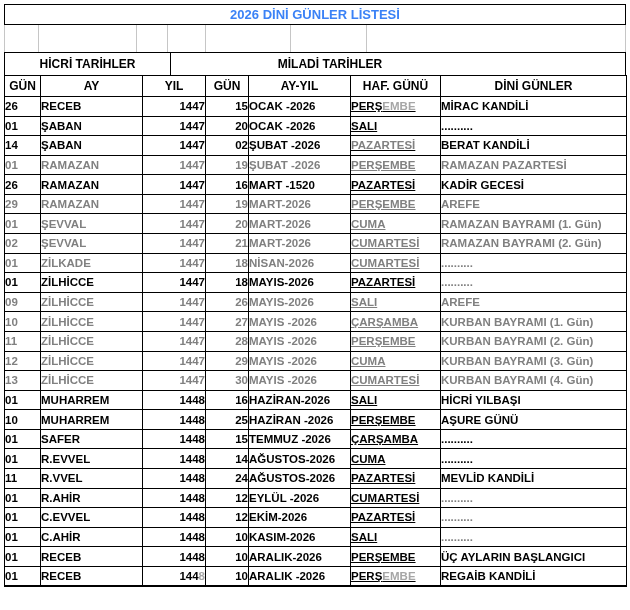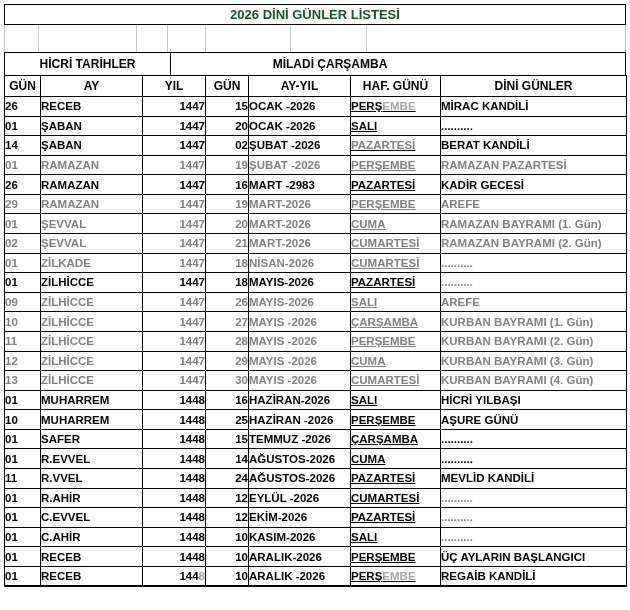--- a/index.html
+++ b/index.html
@@ -18,21 +18,21 @@
   
   .title-box {
     width: 622px;
     height: 21px;
     border: 1px solid #000;
     display: flex;
     align-items: center;
     justify-content: center;
   }
   .title-box span {
-    color: #14532d;
+    color: #3b82f6;
     font-weight: bold;
     font-size: 13px;
     white-space: nowrap;
   }
   
   .spacer-row {
     width: 622px;
     height: 27px;
     display: flex;
   }
@@ -111,21 +111,21 @@
     <div class="gcell" style="width:98px"></div>
     <div class="gcell" style="width:31px"></div>
     <div class="gcell" style="width:38px"></div>
     <div class="gcell" style="width:85px"></div>
     <div class="gcell" style="width:76px"></div>
     <div class="gcell" style="width:259px"></div>
   </div>
 
   <div class="group-row">
     <div class="gh gh-left">HİCRİ TARİHLER</div>
-    <div class="gh gh-right">MİLADİ ÇARŞAMBA</div>
+    <div class="gh gh-right">MİLADİ TARİHLER</div>
   </div>
 
   <table class="main">
     <colgroup>
       <col style="width:36px">
         <col style="width:102px">
         <col style="width:63px">
       <col style="width:43px">
         <col style="width:102px">
         <col style="width:90px">
@@ -177,21 +177,21 @@
           <td class="c3">19</td>
           <td class="c4">ŞUBAT -2026</td>
           <td class="c5">PERŞEMBE</td>
           <td class="c6">RAMAZAN PAZARTESİ</td>
         </tr>
         <tr class="tone-black">
           <td class="c0">26</td>
           <td class="c1">RAMAZAN</td>
           <td class="c2">1447</td>
           <td class="c3">16</td>
-          <td class="c4">MART -2983</td>
+          <td class="c4">MART -1520</td>
           <td class="c5">PAZARTESİ</td>
           <td class="c6">KADİR GECESİ</td>
         </tr>
         <tr class="tone-gray">
           <td class="c0">29</td>
           <td class="c1">RAMAZAN</td>
           <td class="c2">1447</td>
           <td class="c3">19</td>
           <td class="c4">MART-2026</td>
           <td class="c5">PERŞEMBE</td>

